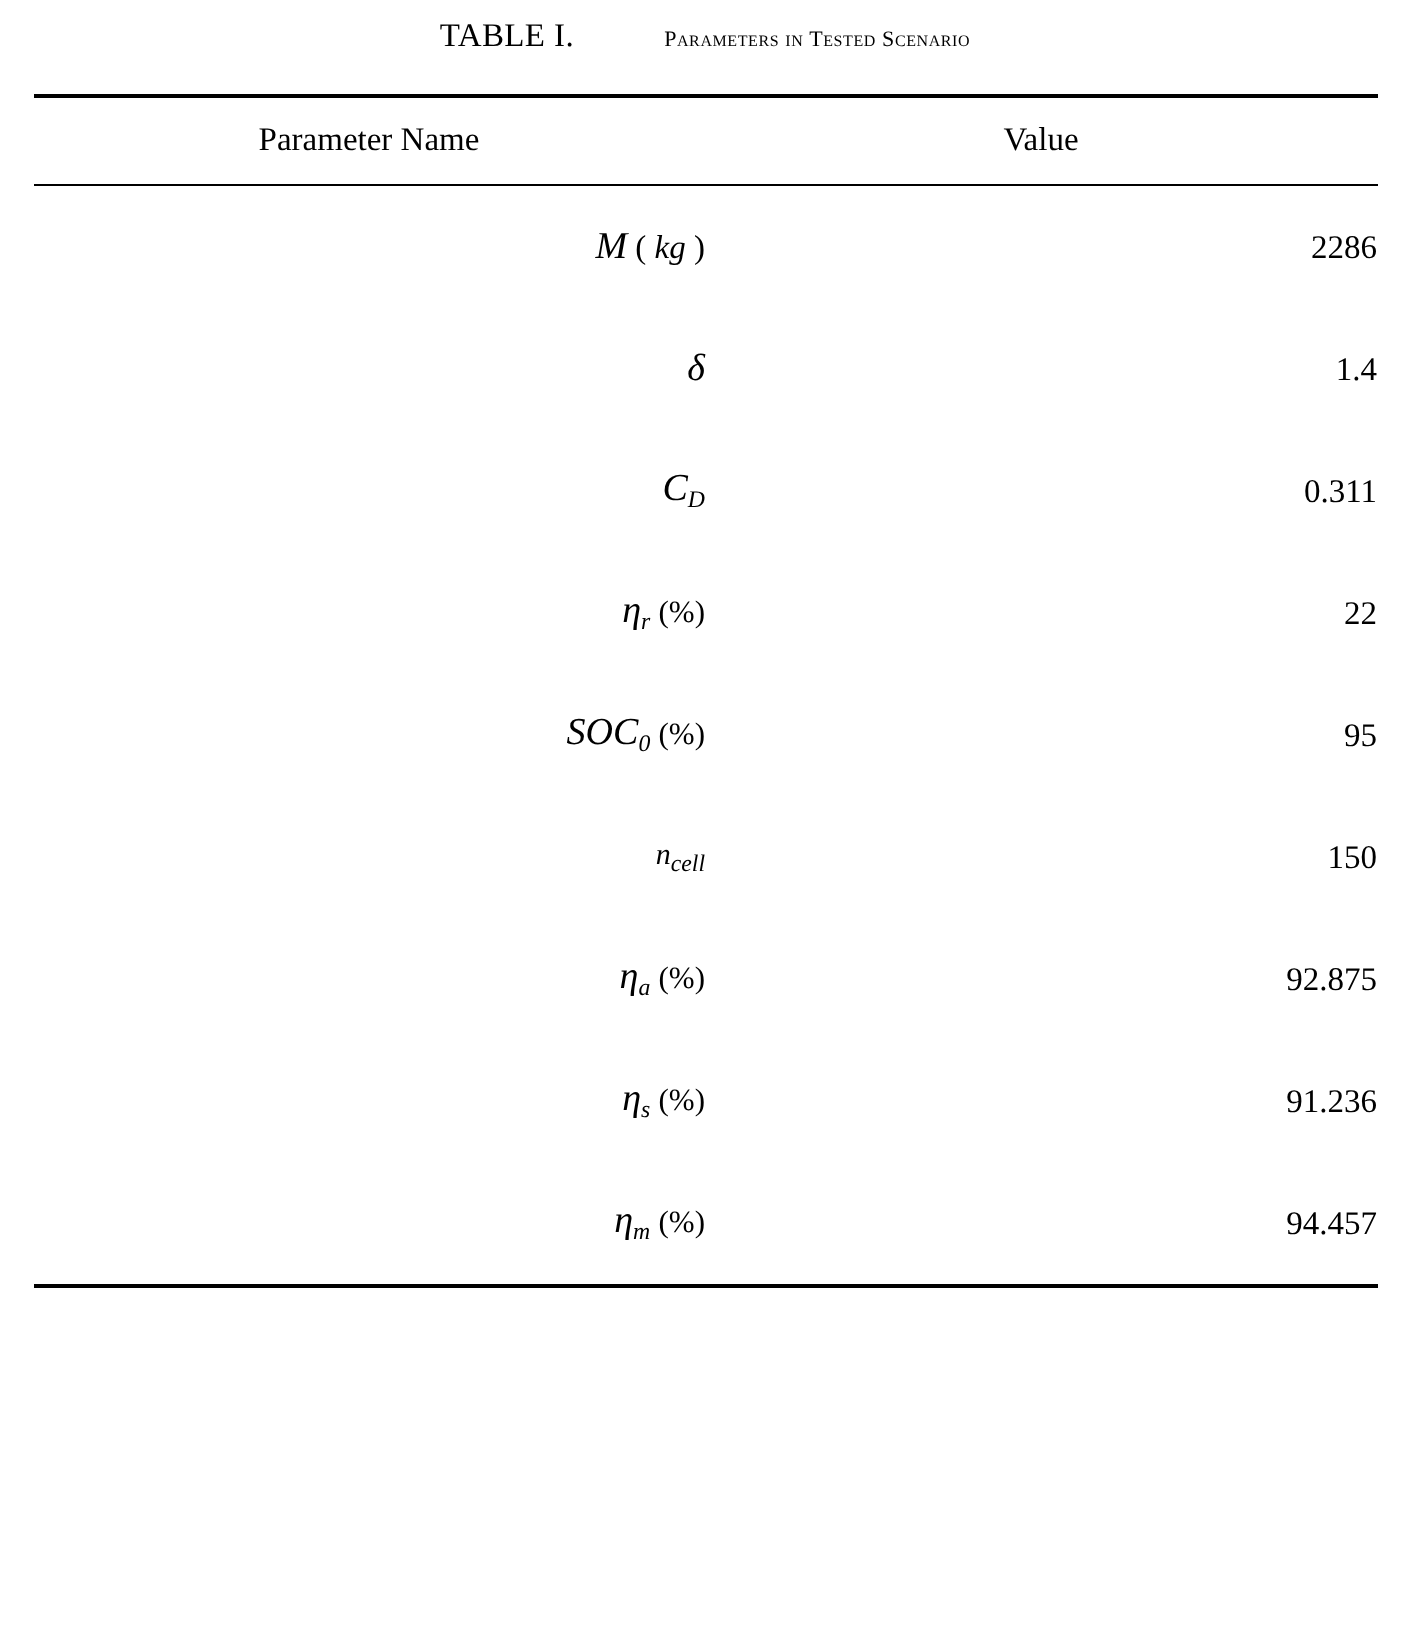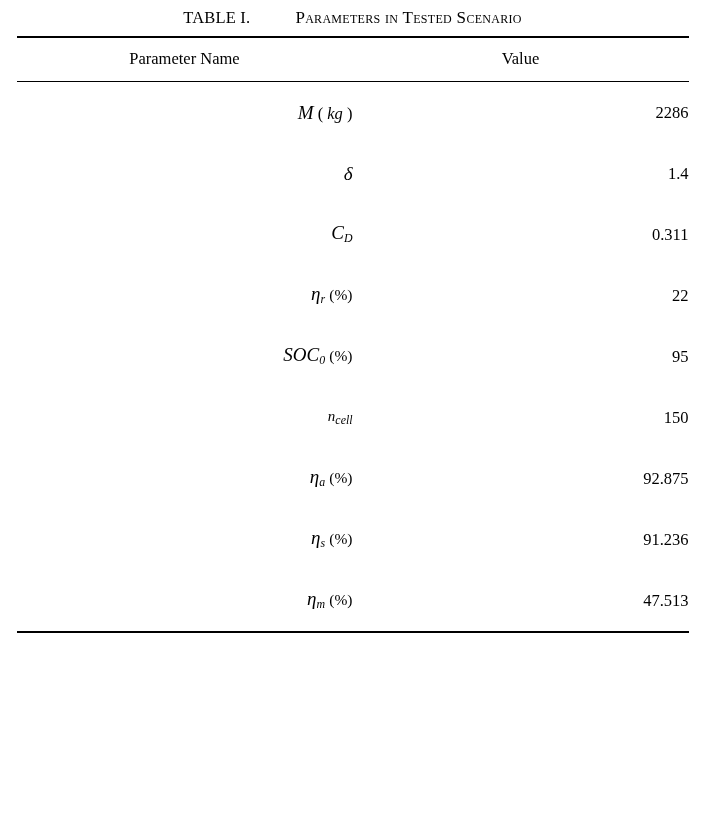--- a/index.html
+++ b/index.html
@@ -27,29 +27,29 @@
     gap: 26px;
     padding-top: 8px;
     padding-bottom: 8px;
   }
   .caption-label {
     font-size: 16.5px;
     font-variant: small-caps;
     letter-spacing: 0.2px;
   }
   .caption-title {
-    font-size: 17px;
+    font-size: 11px;
     font-variant: small-caps;
     letter-spacing: 0.3px;
     margin-left: 19px;
   }
   table.params {
     border-collapse: collapse;
     width: 672px;
-    margin: 0 auto;
+    margin: 11px auto;
     table-layout: fixed;
   }
   table.params thead th {
     font-weight: normal;
     font-size: 16.5px;
     padding: 11px 0 12px 0;
     text-align: center;
   }
   .rule-top {
     border-top: 2.2px solid #000;
@@ -179,21 +179,21 @@
         <td class="name">
           <span class="sym sym-lg">η</span><sub class="sym">s</sub> <span class="pct">(%)</span>
         </td>
         <td class="value">91.236</td>
       </tr>
 
       <tr>
         <td class="name">
           <span class="sym sym-lg">η</span><sub class="sym">m</sub> <span class="pct">(%)</span>
         </td>
-        <td class="value">47.513</td>
+        <td class="value">94.457</td>
       </tr>
 
       <tr>
         <td class="rule-bottom" style="height:0;padding:0;"></td>
         <td class="rule-bottom" style="height:0;padding:0;"></td>
       </tr>
 
     </tbody>
   </table>
 

